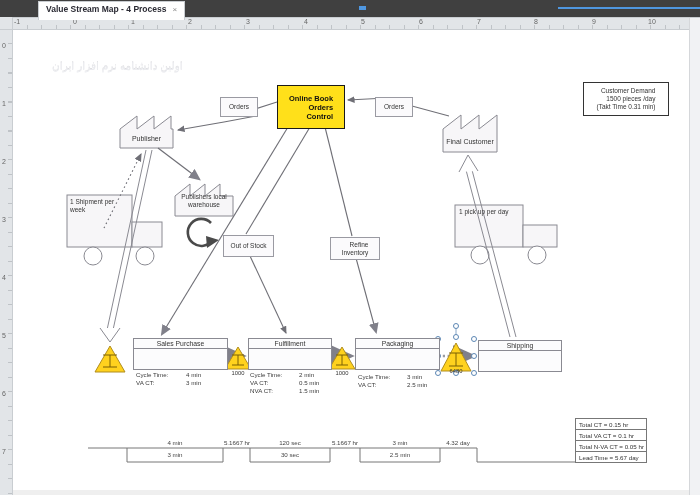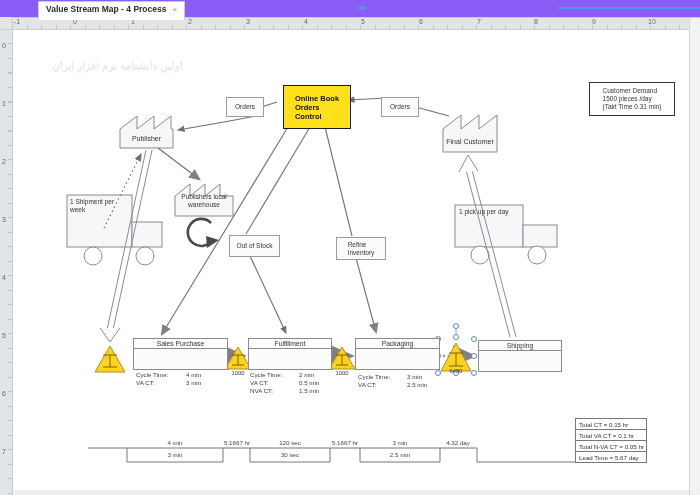--- a/index.html
+++ b/index.html
@@ -1,19 +1,19 @@
 <!DOCTYPE html>
 <html><head>
 <meta charset="utf-8">
 <style>
   html,body{margin:0;padding:0;}
   .screen{position:relative;width:700px;height:495px;background:#fff;overflow:hidden;
           font-family:"Liberation Sans",sans-serif;color:#222;}
   
-  .tabbar{position:absolute;left:0;top:0;width:700px;height:17px;background:#8b5cf6;
+  .tabbar{position:absolute;left:0;top:0;width:700px;height:17px;background:#404040;
           border-bottom:1px solid #c9cdd1;z-index:6;}
   .tab{position:absolute;left:38px;top:1px;height:16px;background:#fff;
        border:1px solid #c9cdd1;border-bottom:none;padding:2px 7px 0 7px;
        font-size:8.5px;font-weight:bold;color:#2a2a33;white-space:nowrap;}
   .tab .close{color:#8a8a8a;font-weight:normal;margin-left:6px;font-size:8px;}
   .blueline{position:absolute;left:558px;top:7px;width:142px;height:2px;background:#4f97e0;z-index:7;}
   .bluetick{position:absolute;left:359px;top:6px;width:7px;height:4px;background:#4f97e0;z-index:7;}
   .rulertop{position:absolute;left:12px;top:17px;width:678px;height:12px;background:#e2e5e8;
             border-bottom:1px solid #c9cdd1;z-index:5;
             background-image:repeating-linear-gradient(to right,#bfc3c7 0,#bfc3c7 1px,transparent 1px,transparent 14.5px);
@@ -28,22 +28,22 @@
   .rlnum{position:absolute;font-size:7px;color:#666;transform:translateY(-50%);left:2px;}
   .vscroll{position:absolute;right:0;top:17px;width:10px;height:478px;background:#f1f2f4;
            border-left:1px solid #d5d7da;z-index:5;}
   .hedge{position:absolute;left:0;bottom:0;width:700px;height:5px;background:#efefef;z-index:4;}
   
   svg.overlay{position:absolute;left:0;top:0;z-index:1;}
   .lbl{position:absolute;z-index:2;font-size:6.5px;color:#333;line-height:1.25;}
   .pre{white-space:pre-line;}
   .ctr{text-align:center;}
   .bx{position:absolute;z-index:2;background:#fbfafc;border:1px solid #9a9aa2;
-      display:flex;align-items:center;justify-content:center;text-align:left;
-      font-size:6.5px;color:#333;line-height:1.2;margin-left:6px;}
+      display:flex;align-items:center;justify-content:center;text-align:right;
+      font-size:6.5px;color:#333;line-height:1.2;}
   .control{background:#ffe01a;border:1.5px solid #1a1a1a;font-weight:bold;
            font-size:7.5px;color:#111;}
   .demand{background:#fff;border:1px solid #333;font-size:6.5px;}
   .proc{position:absolute;z-index:2;background:#fcfcfd;border:1px solid #8a8a92;}
   .proc .hd{height:9px;border-bottom:1px solid #8a8a92;font-size:6.8px;text-align:center;
             color:#333;line-height:9px;}
   .stat{position:absolute;z-index:2;font-size:6.2px;color:#3a3a3a;white-space:nowrap;}
   .tlabel{position:absolute;z-index:2;font-size:6.2px;color:#444;text-align:center;white-space:nowrap;}
   .invlabel{position:absolute;z-index:3;font-size:5.8px;color:#333;text-align:center;white-space:nowrap;}
   .totrow{position:absolute;z-index:2;width:72px;height:12px;border:1px solid #777;

